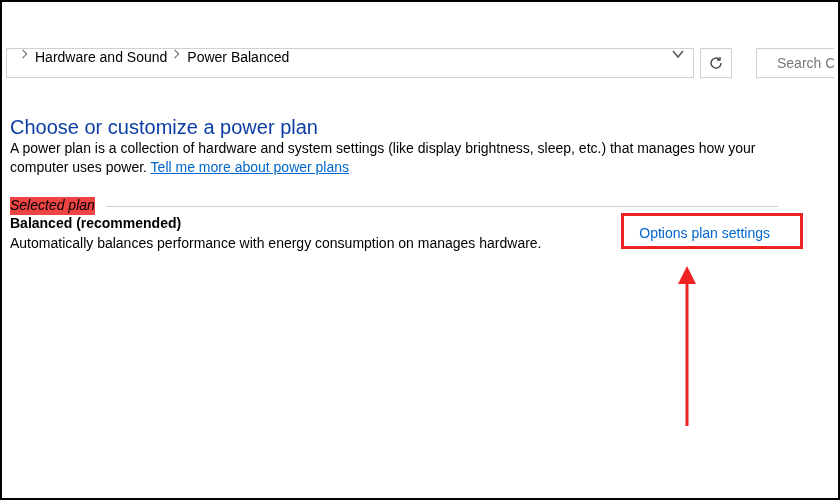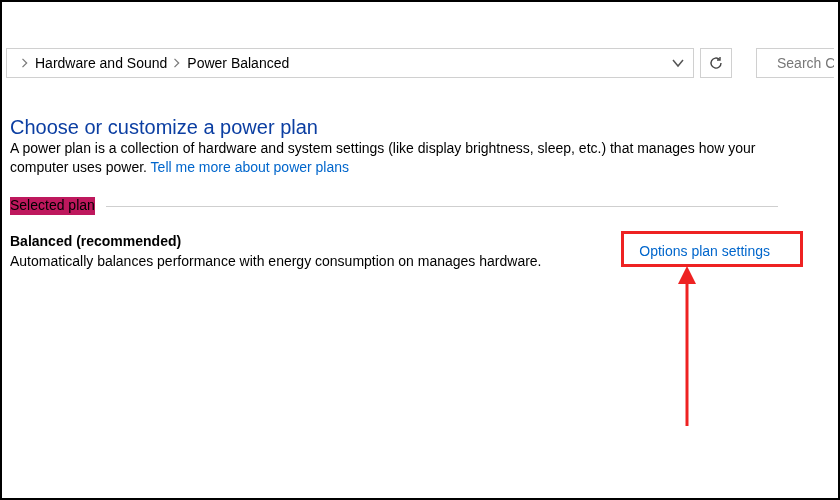--- a/index.html
+++ b/index.html
@@ -16,21 +16,20 @@
     .address-bar {
       display: flex;
       align-items: center;
       height: 34px;
       margin: 44px 4px 0 4px;
       gap: 6px;
     }
     .breadcrumb {
       flex: 1;
       display: flex;
-      align-items: center;
       border: 1px solid #d0d0d0;
       height: 30px;
       padding: 0 8px;
     }
     .chev {
       margin: 0 6px;
       color: #7a7a7a;
       width: 8px;
       height: 10px;
     }
@@ -84,46 +83,48 @@
       font-size: 20px;
       font-weight: 400;
     }
     .desc {
       color: #000;
       line-height: 1.35;
       max-width: 760px;
     }
     .help-link {
       color: #0066cc;
+      text-decoration: underline;
       cursor: pointer;
       margin-top: 44px;
     }
     .group {
       margin-top: 20px;
       position: relative;
     }
     .group-legend {
       color: #000;
       font-size: 14px;
       padding-bottom: 2px;
       position: relative;
-      background: #be185d;
+      background: #ef4444;
       display: inline-block;
+      font-style: italic;
     }
     .group-line {
       border-top: 1px solid #cfcfcf;
       position: absolute;
       left: 96px;
       right: 60px;
       top: 9px;
     }
     .plan-row {
       display: flex;
       align-items: flex-start;
-      margin-top: 18px;
+      margin-top: 0;
       max-width: 770px;
       justify-content: center;
     }
     .plan-left { flex: 1; }
     .plan-name { font-weight: bold; }
     .plan-desc { margin-top: 4px; }
     .change-link-wrap {
       position: relative;
       margin-top: 2px;
     }

